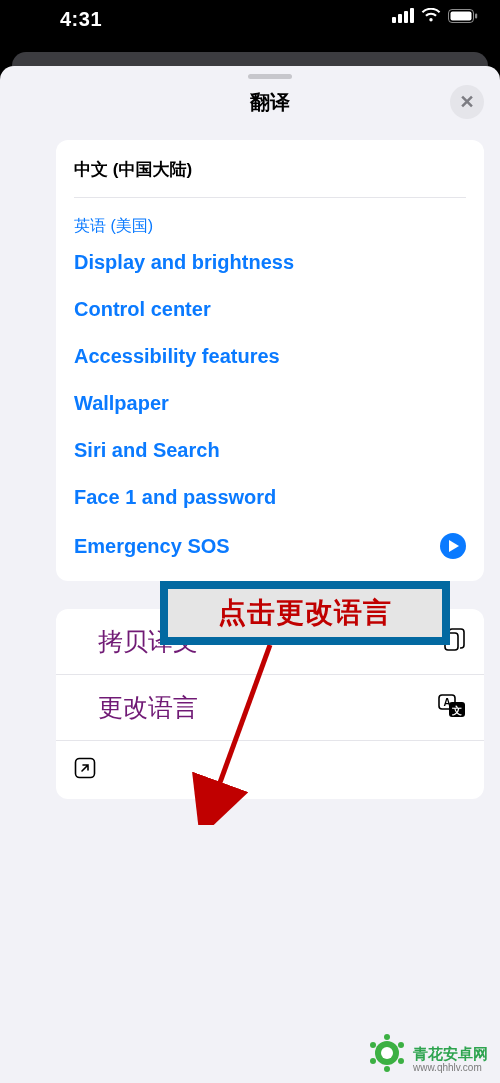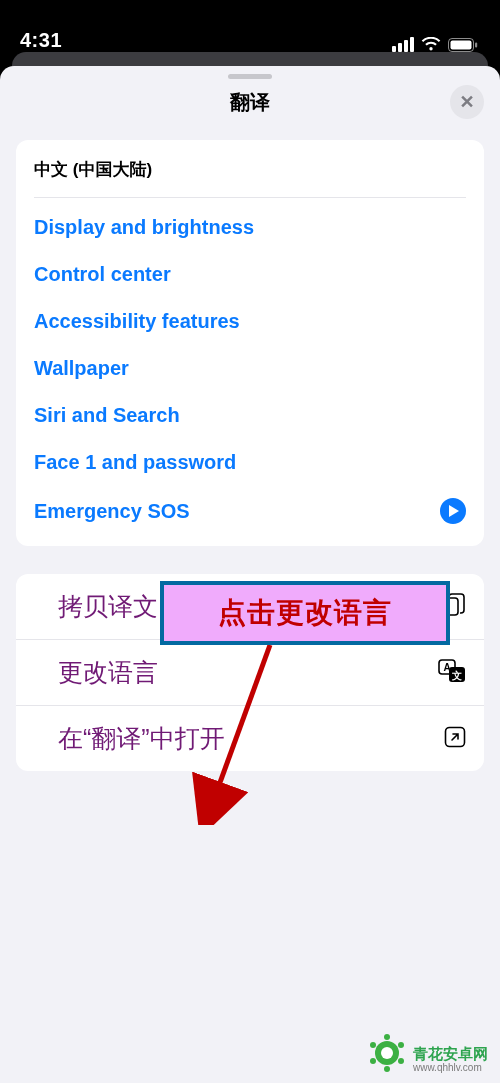--- a/index.html
+++ b/index.html
@@ -4,38 +4,38 @@
   <style>
     * { margin: 0; padding: 0; box-sizing: border-box; -webkit-font-smoothing: antialiased; }
     html, body { width: 500px; height: 1083px; overflow: hidden; }
     body {
       font-family: -apple-system, "SF Pro Text", "Helvetica Neue", Arial, sans-serif;
       background: #000;
       position: relative;
     }
     .status-bar {
       position: absolute; top: 0; left: 0; right: 0; height: 52px;
-      display: flex; align-items: flex-end; justify-content: space-between;
-      padding: 8px 22px 0 20px; color: #fff; font-weight: 600;
+      display: flex; align-items: flex-start; justify-content: space-between;
+      padding: 8px 22px 0 60px; color: #fff; font-weight: 600;
     }
     .status-time { font-size: 20px; letter-spacing: .5px; }
     .status-right { display: flex; align-items: center; gap: 7px; }
     .signal { display: flex; align-items: flex-end; gap: 2px; }
     .signal i { display: block; width: 4px; background: #fff; border-radius: 1px; }
     .signal i:nth-child(1){height:6px} .signal i:nth-child(2){height:9px}
     .signal i:nth-child(3){height:12px} .signal i:nth-child(4){height:15px}
     .wifi svg, .batt svg { display:block }
     .sheet-back {
       position: absolute; top: 52px; left: 12px; right: 12px; height: 26px;
       background: #3c3c40; border-radius: 14px 14px 0 0;
     }
     .sheet {
       position: absolute; top: 66px; left: 0; right: 0; bottom: 0;
       background: #f2f2f7; border-radius: 14px 14px 0 0;
-      display: flex; flex-direction: column;
+      display: flex; flex-direction: column; padding-left: 40px;
     }
     .grabber {
       width: 44px; height: 5px; border-radius: 3px; background: #c7c7cc;
       margin: 8px auto 0;
     }
     .sheet-header {
       position: relative; text-align: center; padding: 10px 0 14px;
     }
     .sheet-title { font-size: 20px; font-weight: 600; color: #000; }
     .close-btn {
@@ -68,21 +68,21 @@
     .action {
       display: flex; justify-content: space-between; align-items: center;
       padding: 16px 18px; cursor: pointer;
     }
     .action + .action { border-top: 1px solid #e5e5ea; }
     .action-label { font-size: 25px; color: #701a75; margin-left: 24px; }
     .action-icon { color: #000; }
     
     .callout {
       position: absolute; left: 160px; top: 581px; width: 290px; height: 64px;
-      border: 4px solid #0369a1; background: #f0abfc;
+      border: 8px solid #0369a1; background: #e5e5e5;
       display: flex; align-items: center; justify-content: center;
       font-size: 28px; font-weight: 600; color: #c00000; letter-spacing: 1px;
       font-family: "PingFang SC", -apple-system, sans-serif;
       z-index: 50;
     }
     .arrow { position: absolute; left: 190px; top: 645px; z-index: 49; pointer-events: none; }
     .watermark {
       position: absolute; right: 6px; bottom: 6px;
       display: flex; align-items: flex-end; gap: 6px;
       padding: 4px 6px;
@@ -128,20 +128,21 @@
     <div class="sheet-title">翻译</div>
     <div class="close-btn">
       <span>✕</span>
     </div>
   </div>
 
   <div class="content">
     <div class="card">
       <div class="src-lang">中文 (中国大陆)</div>
       <div class="divider"></div>
+      <div class="tgt-lang">英语 (美国)</div>
 
       <div class="tr-item">Display and brightness</div>
       <div class="tr-item">Control center</div>
       <div class="tr-item">Accessibility features</div>
       <div class="tr-item">Wallpaper</div>
       <div class="tr-item">Siri and Search</div>
       <div class="tr-item">Face 1 and password</div>
       <div class="tr-last-row">
         <div class="tr-item">Emergency SOS</div>
         <div class="play">
@@ -167,21 +168,20 @@
         <span class="action-icon">
           <svg width="28" height="24" viewBox="0 0 28 24">
               <rect x="1" y="1" width="16" height="14" rx="3" fill="none" stroke="#000" stroke-width="1.6"></rect>
               <text x="9" y="11.5" text-anchor="middle" font-size="10" font-weight="700" fill="#000">A</text>
               <rect x="11" y="8" width="16" height="15" rx="3" fill="#000"></rect>
               <text x="19" y="19.5" text-anchor="middle" font-size="10" font-weight="700" fill="#fff">文</text>
             </svg>
         </span>
       </div>
       <div class="action">
-        <span class="action-label">在“翻译”中打开</span>
         <span class="action-icon">
           <svg width="22" height="22" viewBox="0 0 22 22" fill="none" stroke="#000" stroke-width="1.6">
               <rect x="1.5" y="1.5" width="19" height="19" rx="4"></rect>
               <path d="M8 14l6-6M9 8h5v5" stroke-linecap="round"></path>
             </svg>
         </span>
       </div>
     </div>
   </div>
 </div>

